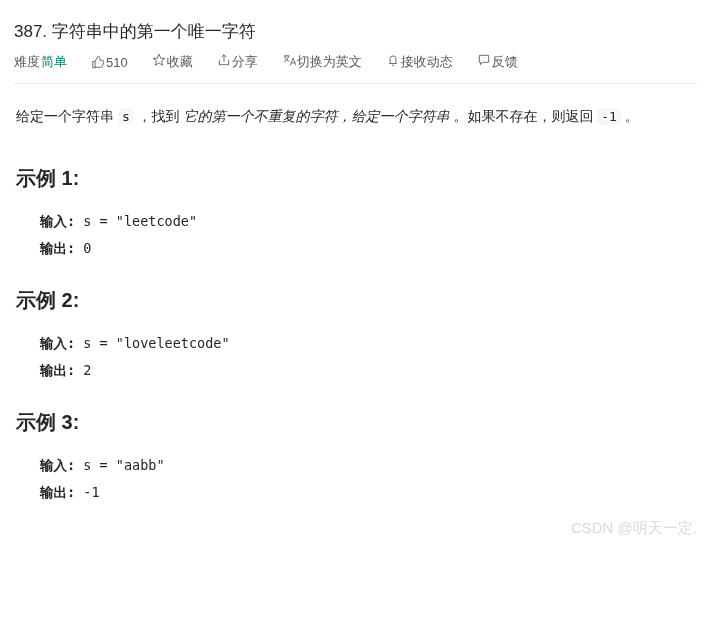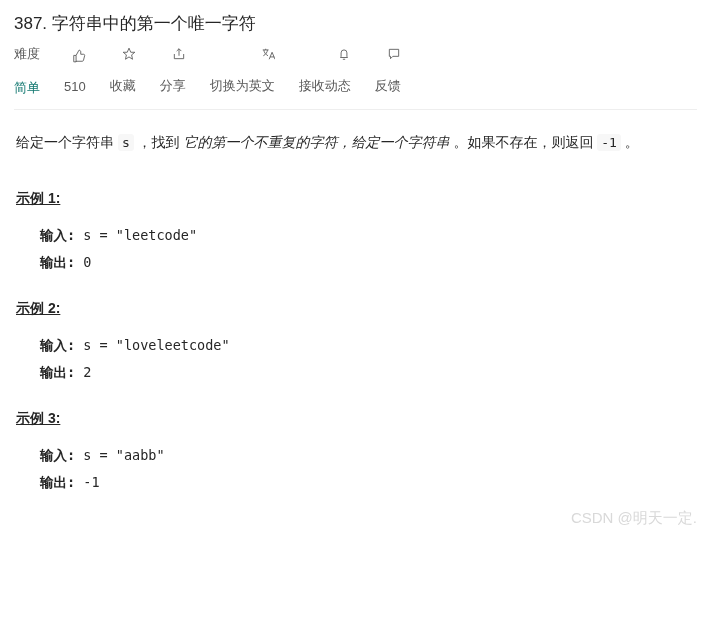--- a/index.html
+++ b/index.html
@@ -3,58 +3,57 @@
   <meta charset="utf-8">
   <style>
     * { margin: 0; padding: 0; box-sizing: border-box; }
     body {
       font-family: -apple-system, BlinkMacSystemFont, "Segoe UI", "PingFang SC", "Microsoft YaHei", sans-serif;
       background: #fff;
       width: 711px;
       color: #262626;
       position: relative;
     }
-    .header { padding: 12px 14px 0 14px; border-radius: 30px; }
+    .header { padding: 20px 14px 0 14px; border-radius: 30px; }
     .title {
       font-size: 17px;
       font-weight: 400;
       color: #262626;
       margin-bottom: 10px;
     }
     .meta-row {
       display: flex;
       align-items: center;
       gap: 24px;
       font-size: 13px;
       color: #595959;
       padding-bottom: 12px;
       border-bottom: 1px solid #eee;
     }
     .meta-item {
       display: flex;
-      align-items: flex-end;
-      gap: 16px;
+      align-items: flex-start;
+      gap: 1px;
       cursor: pointer;
-      flex-direction: column;
     }
     .difficulty-label { color: #595959; }
     .difficulty-value { color: #0f766e; }
     .icon { display: inline-flex; align-items: center; }
     .icon svg { width: 14px; height: 14px; stroke: #595959; fill: none; stroke-width: 1.5; }
     .content { padding: 18px 16px; font-size: 14px; line-height: 2; color: #262626; }
     .desc { margin-bottom: 28px; }
     .desc .code-inline {
       font-family: "SFMono-Regular", Consolas, monospace;
       background: #f7f7f7;
       padding: 1px 4px;
       border-radius: 3px;
       font-size: 13px;
     }
     .desc .italic { font-style: italic; }
-    .example-title { font-weight: 700; font-size: 14px; margin: 18px 0 10px 0; text-decoration: underline; }
+    .example-title { font-weight: 700; font-size: 20px; margin: 18px 0 10px 0; }
     .example-block {
       font-family: "SFMono-Regular", Consolas, "Microsoft YaHei", monospace;
       font-size: 13.5px;
       line-height: 2;
       padding-left: 24px;
       color: #262626;
       margin-bottom: 14px;
     }
     .example-block .label { font-weight: 700; }
     .watermark {

